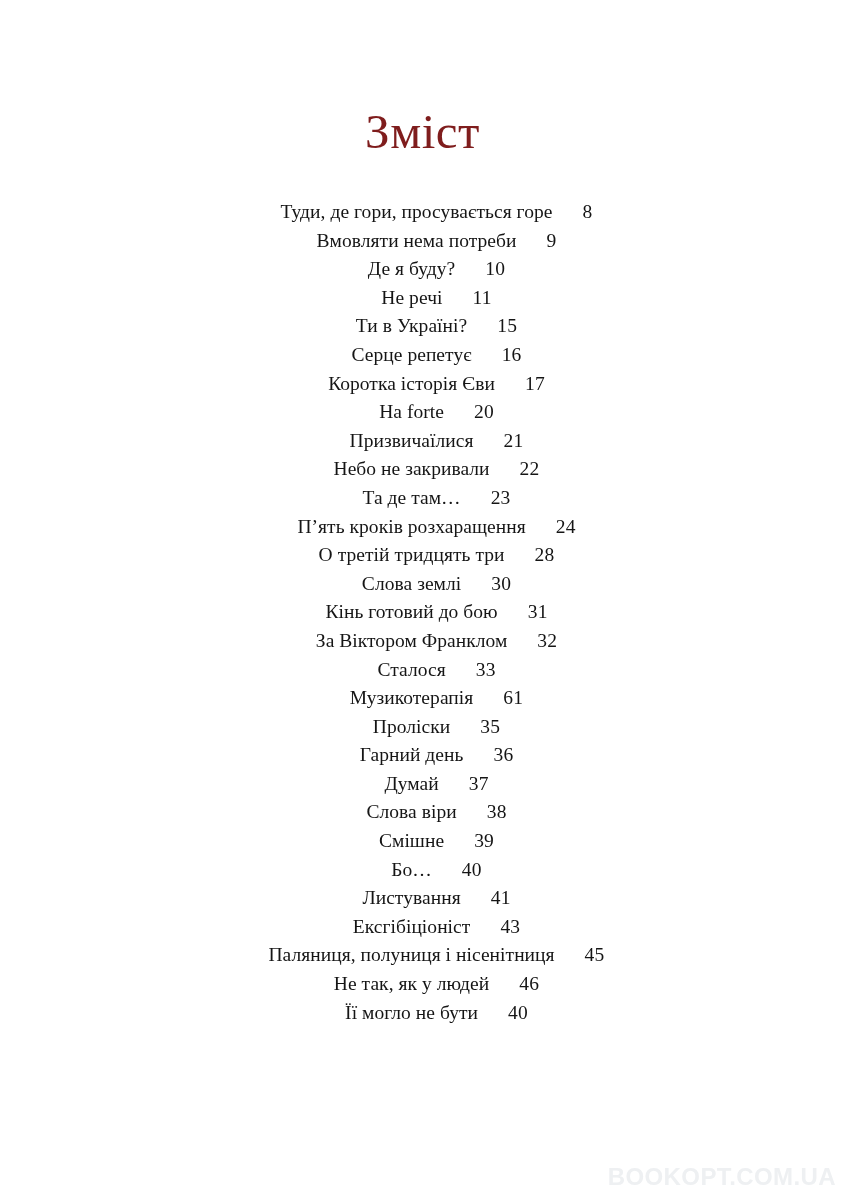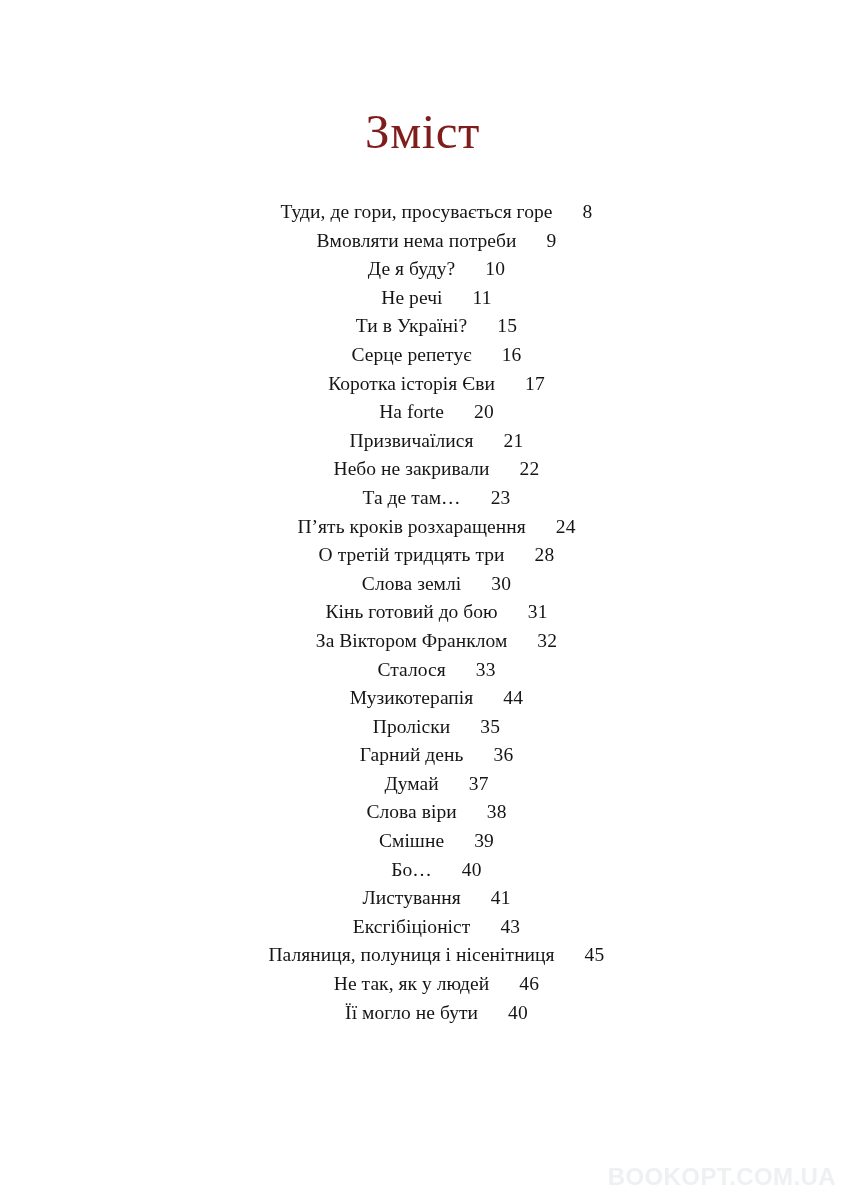--- a/index.html
+++ b/index.html
@@ -115,21 +115,21 @@
       <li class="toc-entry"><span class="entry-inner"><span class="entry-title">На forte</span><span class="entry-gap"></span><span class="entry-page">20</span></span></li>
       <li class="toc-entry"><span class="entry-inner"><span class="entry-title">Призвичаїлися</span><span class="entry-gap"></span><span class="entry-page">21</span></span></li>
       <li class="toc-entry"><span class="entry-inner"><span class="entry-title">Небо не закривали</span><span class="entry-gap"></span><span class="entry-page">22</span></span></li>
       <li class="toc-entry"><span class="entry-inner"><span class="entry-title">Та де там…</span><span class="entry-gap"></span><span class="entry-page">23</span></span></li>
       <li class="toc-entry"><span class="entry-inner"><span class="entry-title">П’ять кроків розхаращення</span><span class="entry-gap"></span><span class="entry-page">24</span></span></li>
       <li class="toc-entry"><span class="entry-inner"><span class="entry-title">О третій тридцять три</span><span class="entry-gap"></span><span class="entry-page">28</span></span></li>
       <li class="toc-entry"><span class="entry-inner"><span class="entry-title">Слова землі</span><span class="entry-gap"></span><span class="entry-page">30</span></span></li>
       <li class="toc-entry"><span class="entry-inner"><span class="entry-title">Кінь готовий до бою</span><span class="entry-gap"></span><span class="entry-page">31</span></span></li>
       <li class="toc-entry"><span class="entry-inner"><span class="entry-title">За Віктором Франклом</span><span class="entry-gap"></span><span class="entry-page">32</span></span></li>
       <li class="toc-entry"><span class="entry-inner"><span class="entry-title">Сталося</span><span class="entry-gap"></span><span class="entry-page">33</span></span></li>
-      <li class="toc-entry"><span class="entry-inner"><span class="entry-title">Музикотерапія</span><span class="entry-gap"></span><span class="entry-page">44</span></span></li>
+      <li class="toc-entry"><span class="entry-inner"><span class="entry-title">Музикотерапія</span><span class="entry-gap"></span><span class="entry-page">61</span></span></li>
       <li class="toc-entry"><span class="entry-inner"><span class="entry-title">Проліски</span><span class="entry-gap"></span><span class="entry-page">35</span></span></li>
       <li class="toc-entry"><span class="entry-inner"><span class="entry-title">Гарний день</span><span class="entry-gap"></span><span class="entry-page">36</span></span></li>
       <li class="toc-entry"><span class="entry-inner"><span class="entry-title">Думай</span><span class="entry-gap"></span><span class="entry-page">37</span></span></li>
       <li class="toc-entry"><span class="entry-inner"><span class="entry-title">Слова віри</span><span class="entry-gap"></span><span class="entry-page">38</span></span></li>
       <li class="toc-entry"><span class="entry-inner"><span class="entry-title">Смішне</span><span class="entry-gap"></span><span class="entry-page">39</span></span></li>
       <li class="toc-entry"><span class="entry-inner"><span class="entry-title">Бо…</span><span class="entry-gap"></span><span class="entry-page">40</span></span></li>
       <li class="toc-entry"><span class="entry-inner"><span class="entry-title">Листування</span><span class="entry-gap"></span><span class="entry-page">41</span></span></li>
       <li class="toc-entry"><span class="entry-inner"><span class="entry-title">Ексгібіціоніст</span><span class="entry-gap"></span><span class="entry-page">43</span></span></li>
       <li class="toc-entry"><span class="entry-inner"><span class="entry-title">Паляниця, полуниця і нісенітниця</span><span class="entry-gap"></span><span class="entry-page">45</span></span></li>
       <li class="toc-entry"><span class="entry-inner"><span class="entry-title">Не так, як у людей</span><span class="entry-gap"></span><span class="entry-page">46</span></span></li>

